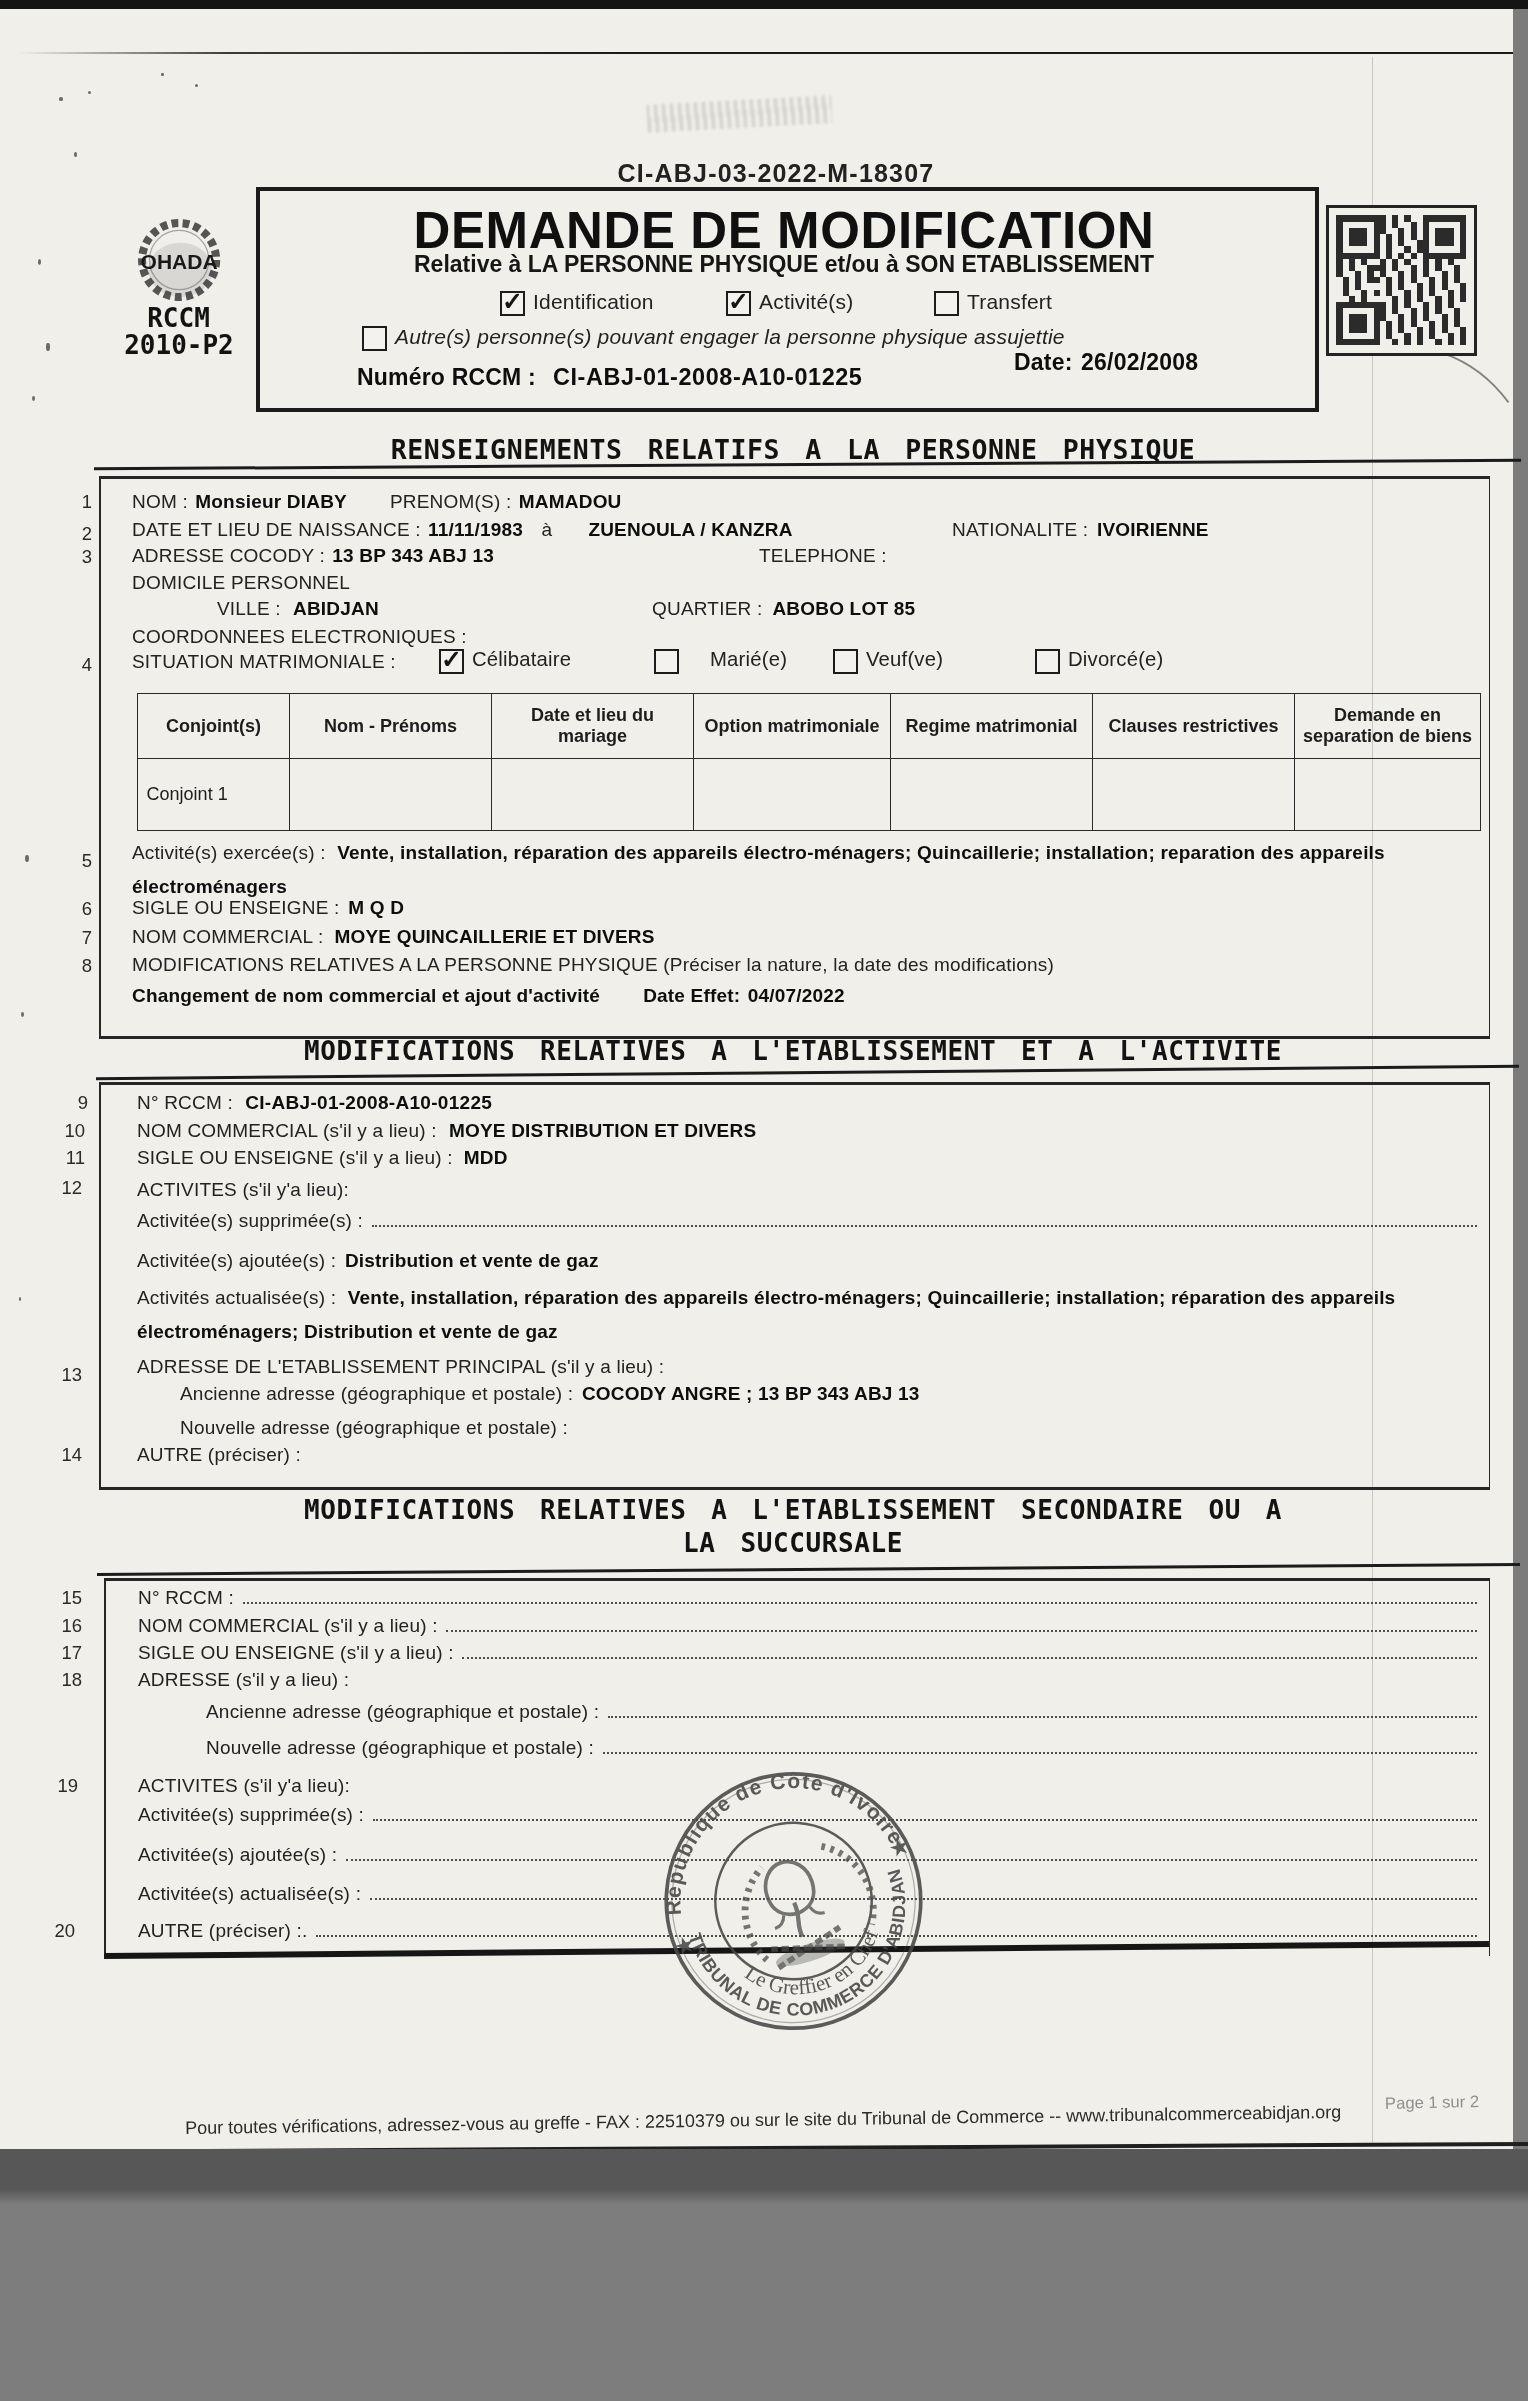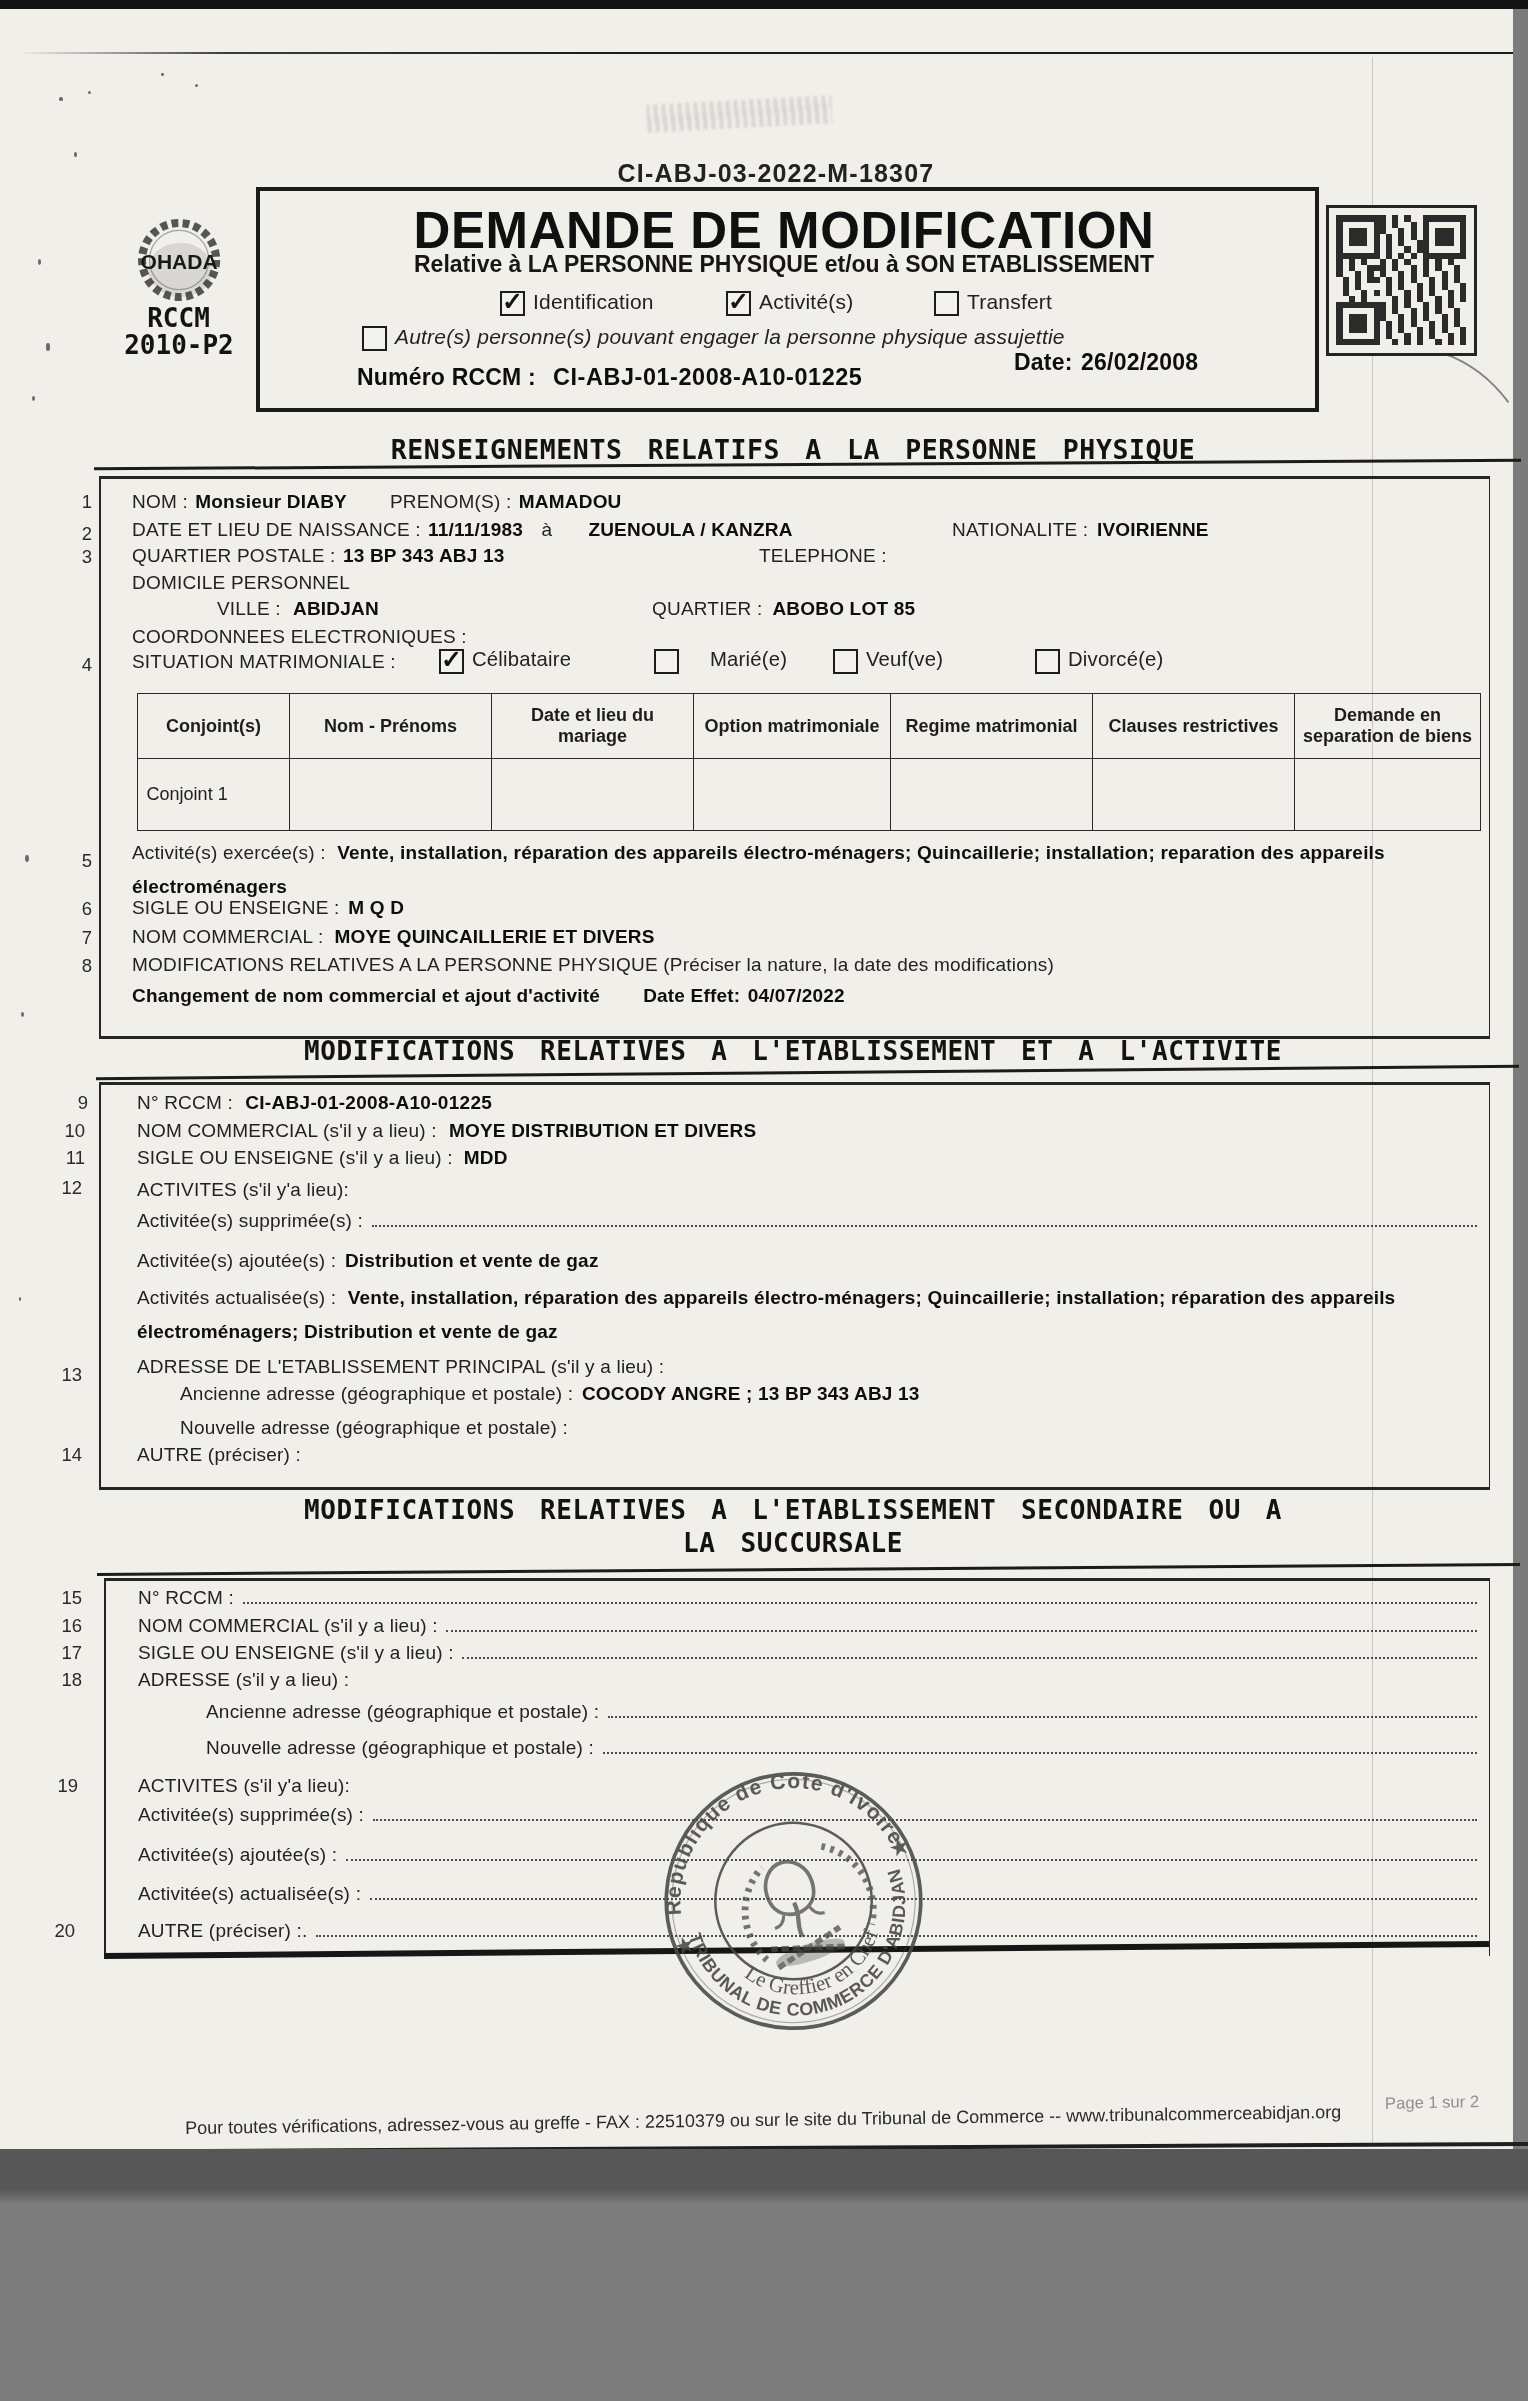--- a/index.html
+++ b/index.html
@@ -587,21 +587,21 @@
     <span class="lb">DATE ET LIEU DE NAISSANCE :</span>
     <span class="vl" style="margin-left:7.4px;">11/11/1983</span>
     <span class="lb" style="margin-left:18.5px;">à</span>
     <span class="vl" style="margin-left:36px;">ZUENOULA / KANZRA</span>
   </div>
   <div class="line" style="left:952px;top:519px;">
     <span class="lb">NATIONALITE :</span>
     <span class="vl" style="margin-left:8.6px;">IVOIRIENNE</span>
   </div>
   <div class="line" style="left:132px;top:545px;">
-    <span class="lb">QUARTIER POSTALE :</span>
+    <span class="lb">ADRESSE COCODY :</span>
     <span class="vl" style="margin-left:7.4px;">13 BP 343 ABJ 13</span>
   </div>
   <div class="line" style="left:759px;top:545px;">
     <span class="lb">TELEPHONE :</span>
   </div>
   <div class="line" style="left:132px;top:572px;">
     <span class="lb">DOMICILE PERSONNEL</span>
   </div>
   <div class="line" style="left:217px;top:598px;">
     <span class="lb">VILLE :</span>

